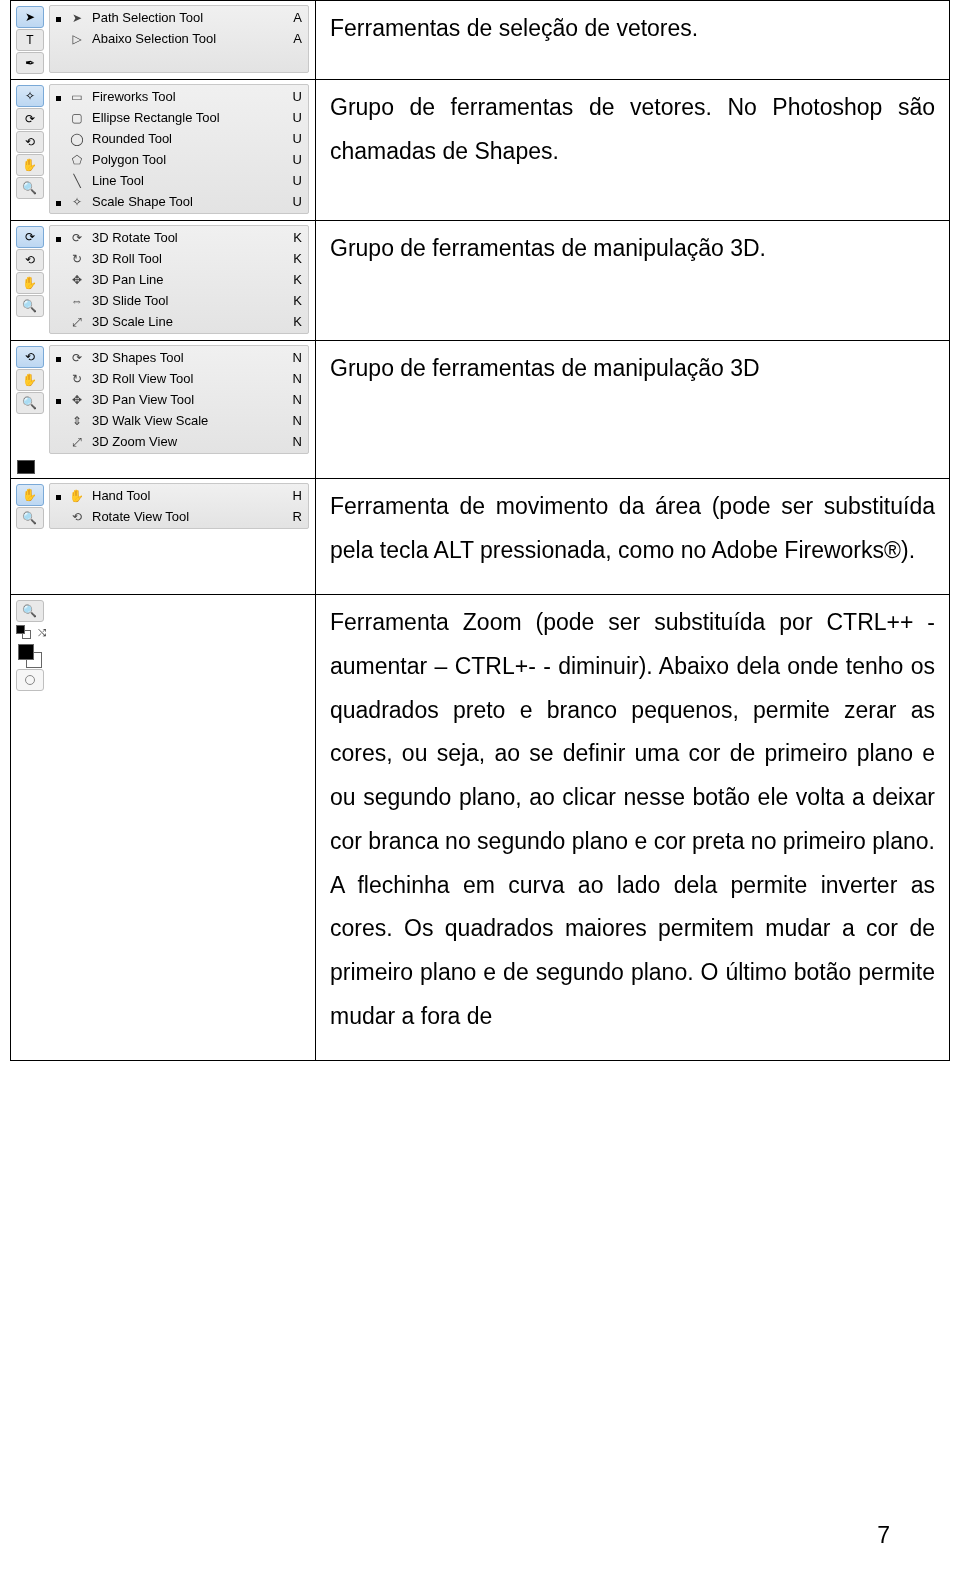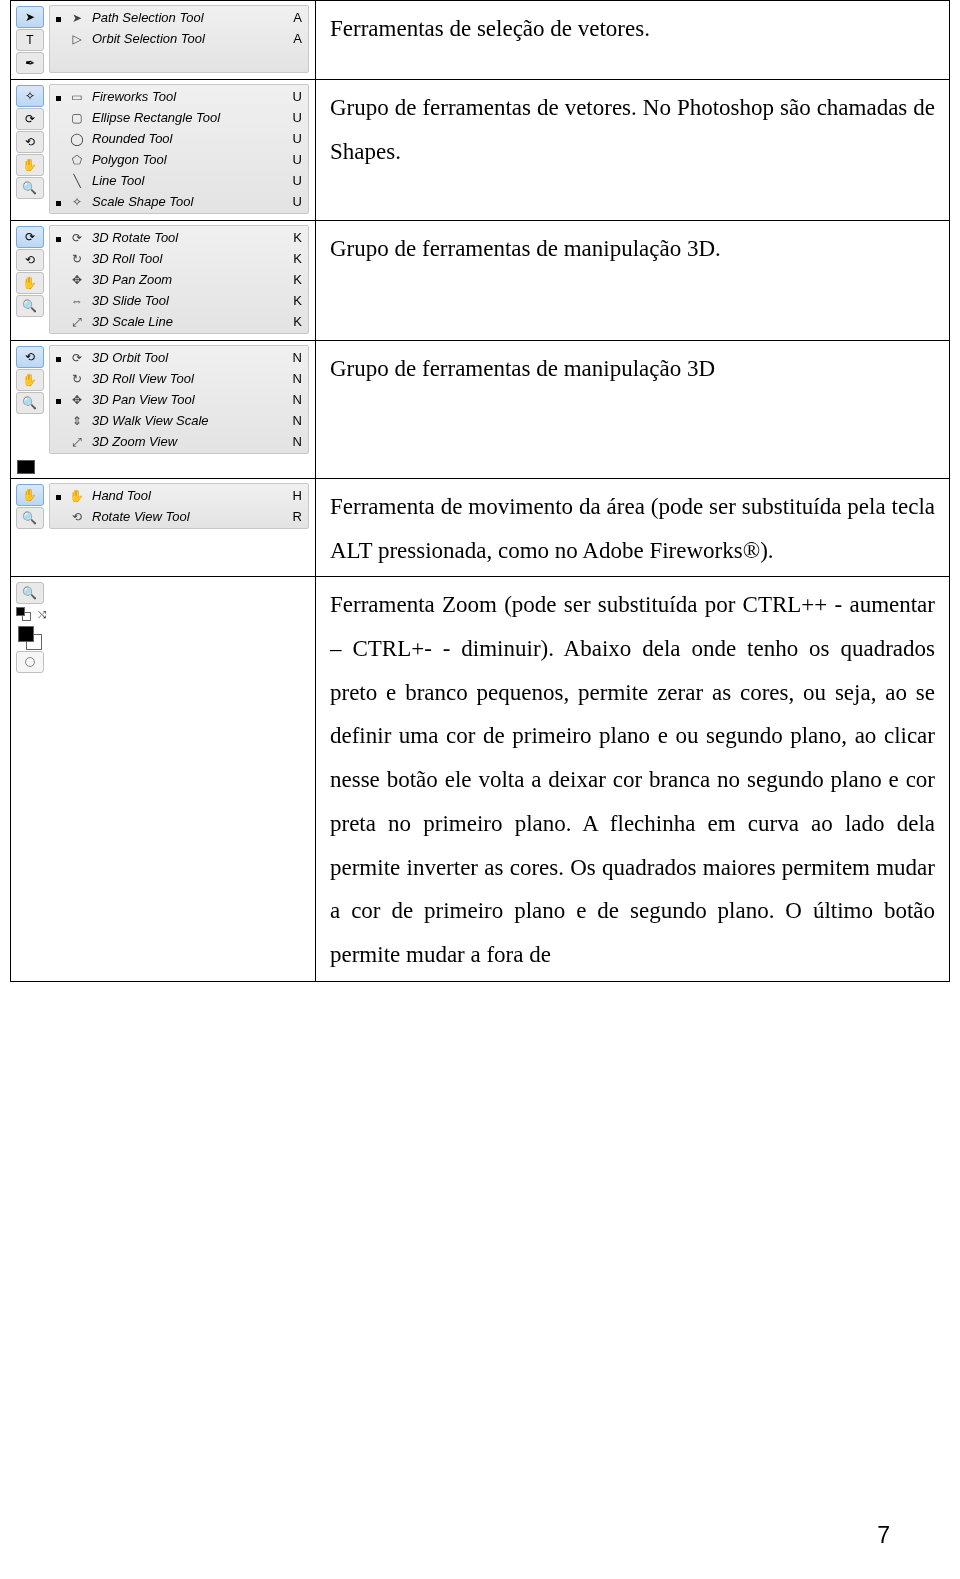--- a/index.html
+++ b/index.html
@@ -17,21 +17,21 @@
     position: absolute;
     left: 10px;
     top: 0;
     width: 940px;
   }
   table.main td {
     border: 1px solid #000;
     vertical-align: top;
   }
   td.imgcell { width: 305px; padding: 4px; }
-  td.textcell { padding: 6px 14px 4px 14px; line-height: 1.9; text-align: justify; font-family: Liberation Serif, serif; }
+  td.textcell { padding: 6px 14px 22px 14px; line-height: 1.9; text-align: justify; }
 
   
   .panel {
     display: flex;
     background: #fff;
   }
   .toolbar-col {
     width: 30px;
     display: flex;
     flex-direction: column;
@@ -63,21 +63,21 @@
     align-items: center;
     height: 21px;
     font-size: 13px;
     color: #000;
     padding: 0 6px 0 4px;
     gap: 6px;
   }
   .dotcol { width: 8px; text-align: center; }
   .dot { width:5px; height:5px; background:#000; display:inline-block; }
   .iconcol { width:18px; text-align:center; font-size:12px; color:#444; }
-  .labelcol { flex:1; white-space:nowrap;font-style:italic; }
+  .labelcol { flex:1; white-space:nowrap; }
   .shortcol { width:14px; text-align:right; font-size:13px; }
 
   
   .color-swatch { position:relative; width:26px; height:26px; }
   .swatch { position:absolute; width:16px; height:16px; border:1px solid #666; }
   .swatch.top { background:#000; top:2px; left:2px; z-index:2; }
   .swatch.bot { background:#fff; top:10px; left:10px; }
   .mini-swatches { position:relative; width:20px; height:16px; }
   .mini { position:absolute; width:9px; height:9px; border:1px solid #666; }
   .mini.a { background:#000; top:0; left:0; z-index:2; }
@@ -113,21 +113,21 @@
         <div class="flyout">
               <div class="flyrow">
                 <span class="dotcol"><span class="dot"></span></span>
                 <span class="iconcol">➤</span>
                 <span class="labelcol">Path Selection Tool</span>
                 <span class="shortcol">A</span>
               </div>
               <div class="flyrow">
                 <span class="dotcol"></span>
                 <span class="iconcol">▷</span>
-                <span class="labelcol">Orbit Selection Tool</span>
+                <span class="labelcol">Abaixo Selection Tool</span>
                 <span class="shortcol">A</span>
               </div>
             </div>
       </div>
     </td>
     <td class="textcell">Ferramentas de seleção de vetores.</td>
   </tr>
 
   <tr>
     <td class="imgcell">
@@ -218,21 +218,21 @@
               </div>
               <div class="flyrow">
                 <span class="dotcol"></span>
                 <span class="iconcol">↻</span>
                 <span class="labelcol">3D Roll Tool</span>
                 <span class="shortcol">K</span>
               </div>
               <div class="flyrow">
                 <span class="dotcol"></span>
                 <span class="iconcol">✥</span>
-                <span class="labelcol">3D Pan Zoom</span>
+                <span class="labelcol">3D Pan Line</span>
                 <span class="shortcol">K</span>
               </div>
               <div class="flyrow">
                 <span class="dotcol"></span>
                 <span class="iconcol">⇔</span>
                 <span class="labelcol">3D Slide Tool</span>
                 <span class="shortcol">K</span>
               </div>
               <div class="flyrow">
                 <span class="dotcol"></span>
@@ -257,21 +257,21 @@
                 <span>✋</span>
               </div>
               <div class="tool-slot">
                 <span>🔍</span>
               </div>
             </div>
         <div class="flyout">
               <div class="flyrow">
                 <span class="dotcol"><span class="dot"></span></span>
                 <span class="iconcol">⟳</span>
-                <span class="labelcol">3D Orbit Tool</span>
+                <span class="labelcol">3D Shapes Tool</span>
                 <span class="shortcol">N</span>
               </div>
               <div class="flyrow">
                 <span class="dotcol"></span>
                 <span class="iconcol">↻</span>
                 <span class="labelcol">3D Roll View Tool</span>
                 <span class="shortcol">N</span>
               </div>
               <div class="flyrow">
                 <span class="dotcol"><span class="dot"></span></span>

